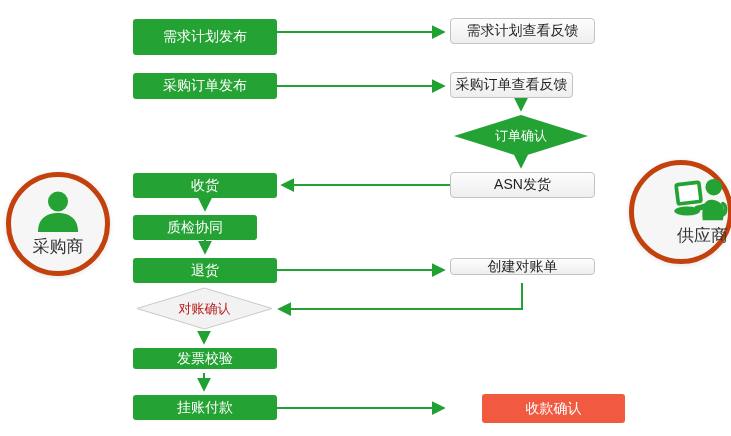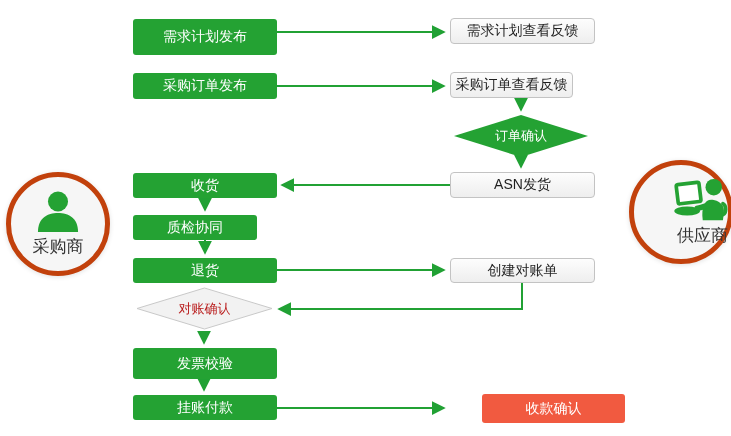--- a/index.html
+++ b/index.html
@@ -77,37 +77,37 @@
       <path d="M55 28 C59 30 59 38 55 40" stroke="#24a233" stroke-width="4" stroke-linecap="round" fill="none"></path>
     </svg>
     <div class="actor-label">供应商</div>
   </div>
 
   <div class="node green" style="left:133px;top:19px;width:144px;height:36px;">需求计划发布</div>
   <div class="node green" style="left:133px;top:73px;width:144px;height:26px;">采购订单发布</div>
   <div class="node green" style="left:133px;top:173px;width:144px;height:25px;">收货</div>
   <div class="node green" style="left:133px;top:215px;width:124px;height:25px;">质检协同</div>
   <div class="node green" style="left:133px;top:258px;width:144px;height:25px;">退货</div>
-  <div class="node green" style="left:133px;top:348px;width:144px;height:31px;text-align:center;">发票校验</div>
+  <div class="node green" style="left:133px;top:348px;width:144px;height:21px;text-align:center;">发票校验</div>
   <div class="node green" style="left:133px;top:395px;width:144px;height:25px;">挂账付款</div>
 
   <div class="diamond gray-d" style="left:136px;top:287px;width:137px;height:43px;">
     <svg viewBox="0 0 137 43" preserveAspectRatio="none">
       <polygon points="68.5,1 136,21.5 68.5,42 1,21.5" fill="#f2f2f2" stroke="#c9c9c9" stroke-width="1"></polygon>
     </svg>
     <span class="dlabel">对账确认</span>
   </div>
 
   <div class="node plain" style="left:450px;top:18px;width:145px;height:26px;">需求计划查看反馈</div>
   <div class="node plain" style="left:450px;top:72px;width:123px;height:26px;">采购订单查看反馈</div>
 
   <div class="diamond green-d" style="left:454px;top:115px;width:134px;height:42px;">
     <svg viewBox="0 0 134 42" preserveAspectRatio="none">
       <polygon points="67,0 134,21 67,42 0,21" fill="#24a233"></polygon>
     </svg>
     <span class="dlabel">订单确认</span>
   </div>
 
   <div class="node plain" style="left:450px;top:172px;width:145px;height:26px;">ASN发货</div>
-  <div class="node plain" style="left:450px;top:258px;width:145px;height:25px;">创建对账单</div>
+  <div class="node plain" style="left:450px;top:258px;width:145px;height:17px;">创建对账单</div>
   <div class="node red" style="left:450px;top:394px;width:143px;height:29px;margin-left:32px;">收款确认</div>
 
 </div>
 
 </body></html>

